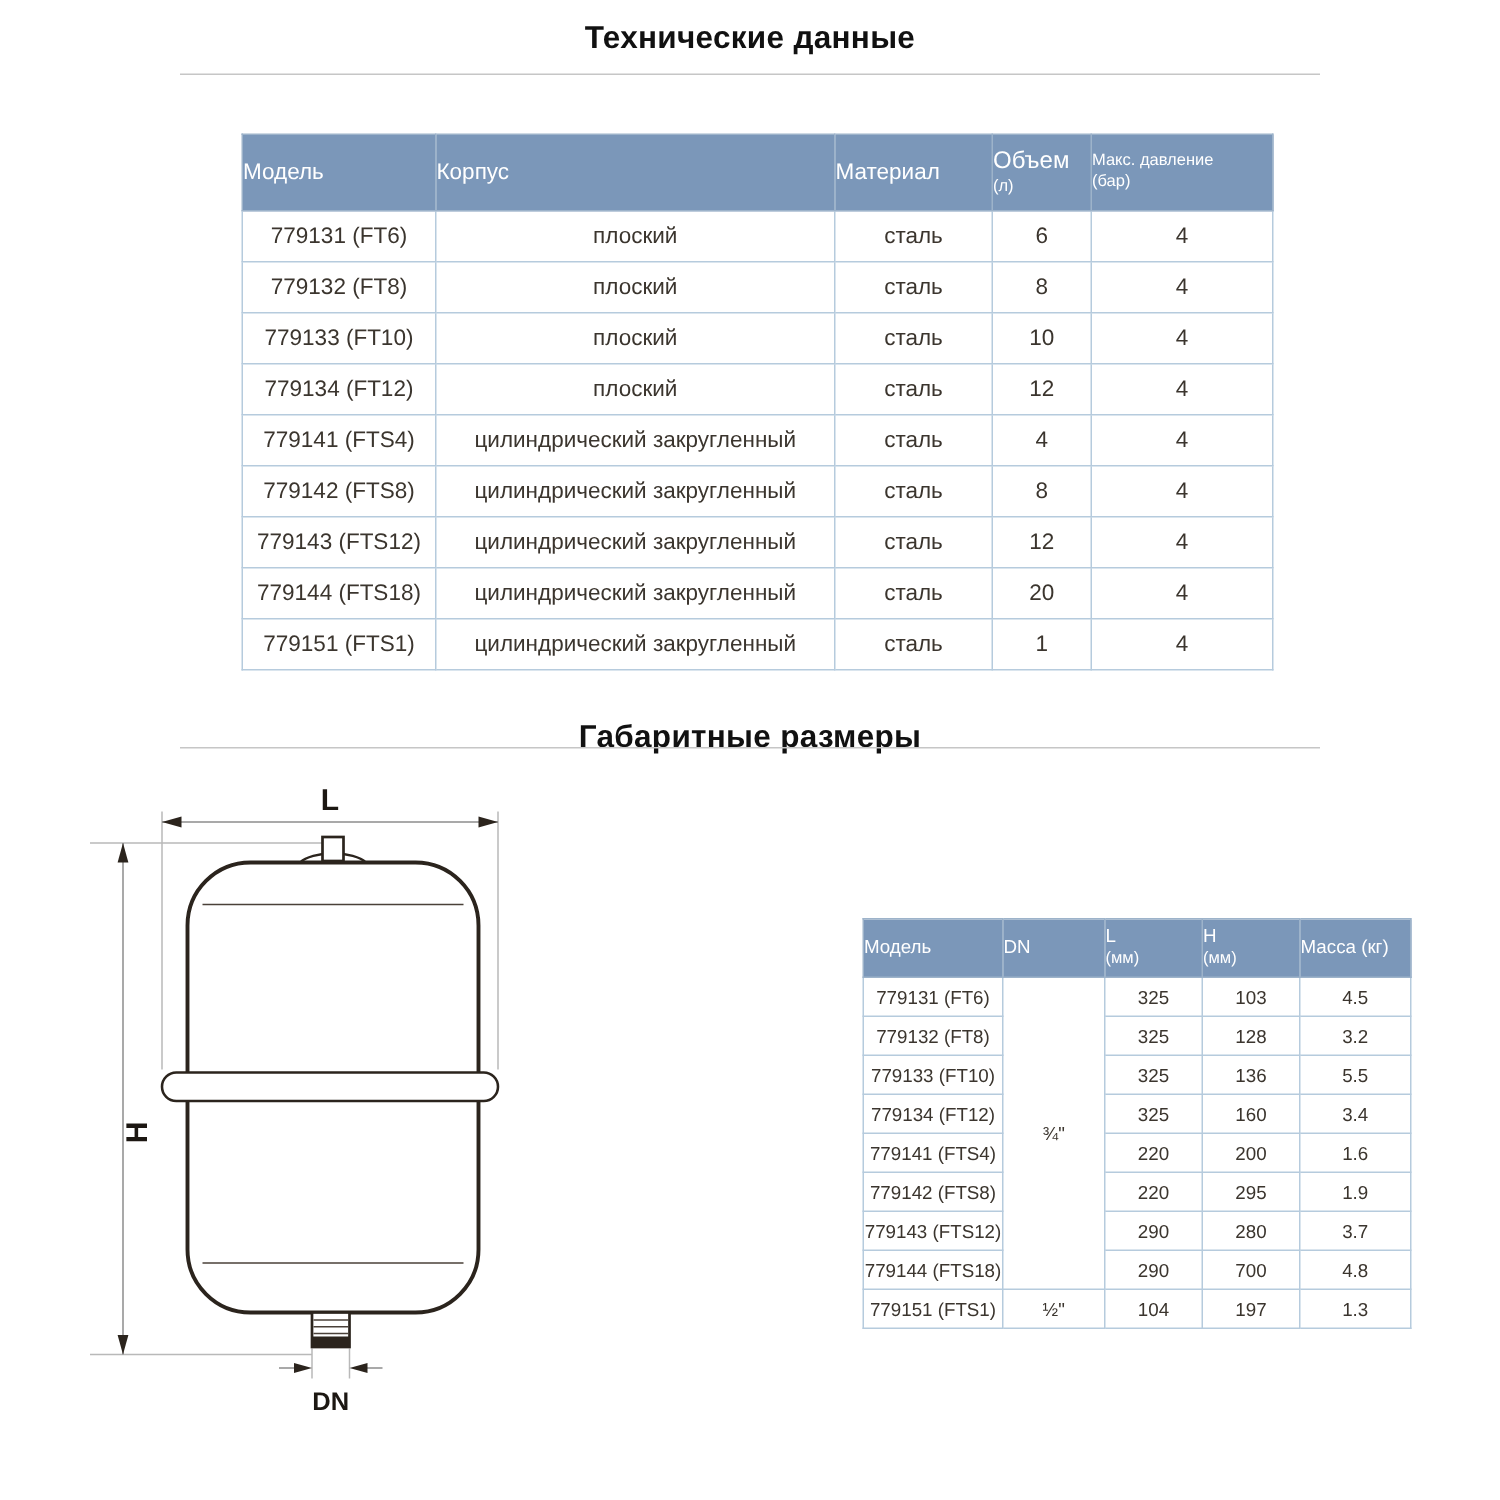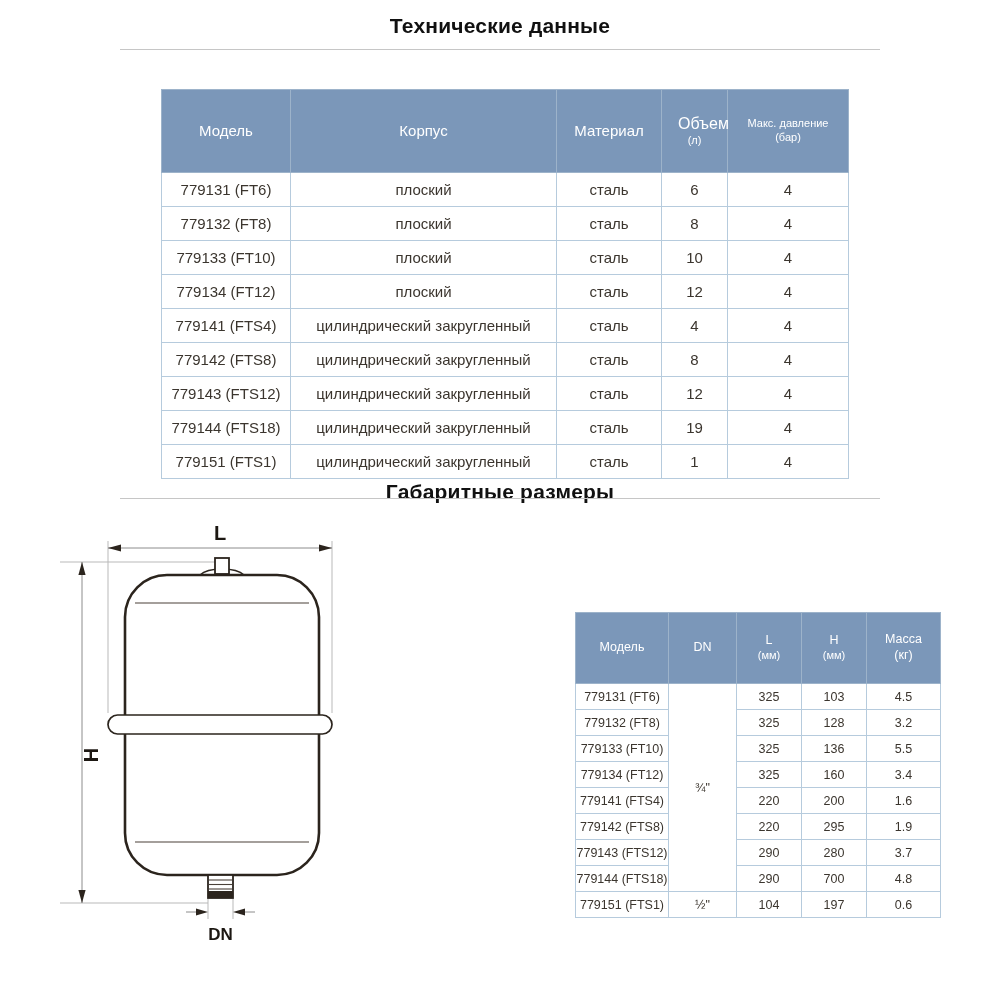--- a/index.html
+++ b/index.html
@@ -23,22 +23,22 @@
   .section-title{
     position:absolute;left:0;width:1000px;text-align:center;
     font-size:21px;font-weight:600;color:var(--title-text);
     letter-spacing:.2px;
   }
   .rule{position:absolute;left:120px;width:760px;height:1px;background:var(--rule);}
   
   table.tbl{border-collapse:collapse;table-layout:fixed;position:absolute;background:#fff;}
   table.tbl th{
     background:var(--header-bg);color:#ffffff;font-weight:400;
-    border:1px solid var(--header-border);vertical-align:middle;text-align:center;
-    padding:16px;line-height:1.25;margin-left:44px;
+    border:1px solid var(--header-border);vertical-align:middle;text-align:left;
+    padding:0;line-height:1.25;margin-left:44px;
   }
   table.tbl td{
     border:1px solid var(--cell-border);background:#fff;color:var(--cell-text);
     text-align:center;vertical-align:middle;padding:0;
   }
   
   #tech-table{left:161px;top:89px;width:687px;}
   #tech-table th{height:50px;font-size:15px;}
   #tech-table td{height:33px;font-size:15px;}
   #tech-table .th-main{font-size:15px;}
@@ -145,21 +145,21 @@
           <td>779143 (FTS12)</td>
           <td>цилиндрический закругленный</td>
           <td>сталь</td>
           <td>12</td>
           <td>4</td>
         </tr>
         <tr>
           <td>779144 (FTS18)</td>
           <td>цилиндрический закругленный</td>
           <td>сталь</td>
-          <td>19</td>
+          <td>20</td>
           <td>4</td>
         </tr>
         <tr>
           <td>779151 (FTS1)</td>
           <td>цилиндрический закругленный</td>
           <td>сталь</td>
           <td>1</td>
           <td>4</td>
         </tr>
       </tbody>
@@ -300,18 +300,18 @@
           <td>779144 (FTS18)</td>
           <td>290</td>
           <td>700</td>
           <td>4.8</td>
         </tr>
         <tr>
           <td>779151 (FTS1)</td>
           <td>½"</td>
           <td>104</td>
           <td>197</td>
-          <td>0.6</td>
+          <td>1.3</td>
         </tr>
       </tbody>
   </table>
 
 </div>
 
 </body></html>

